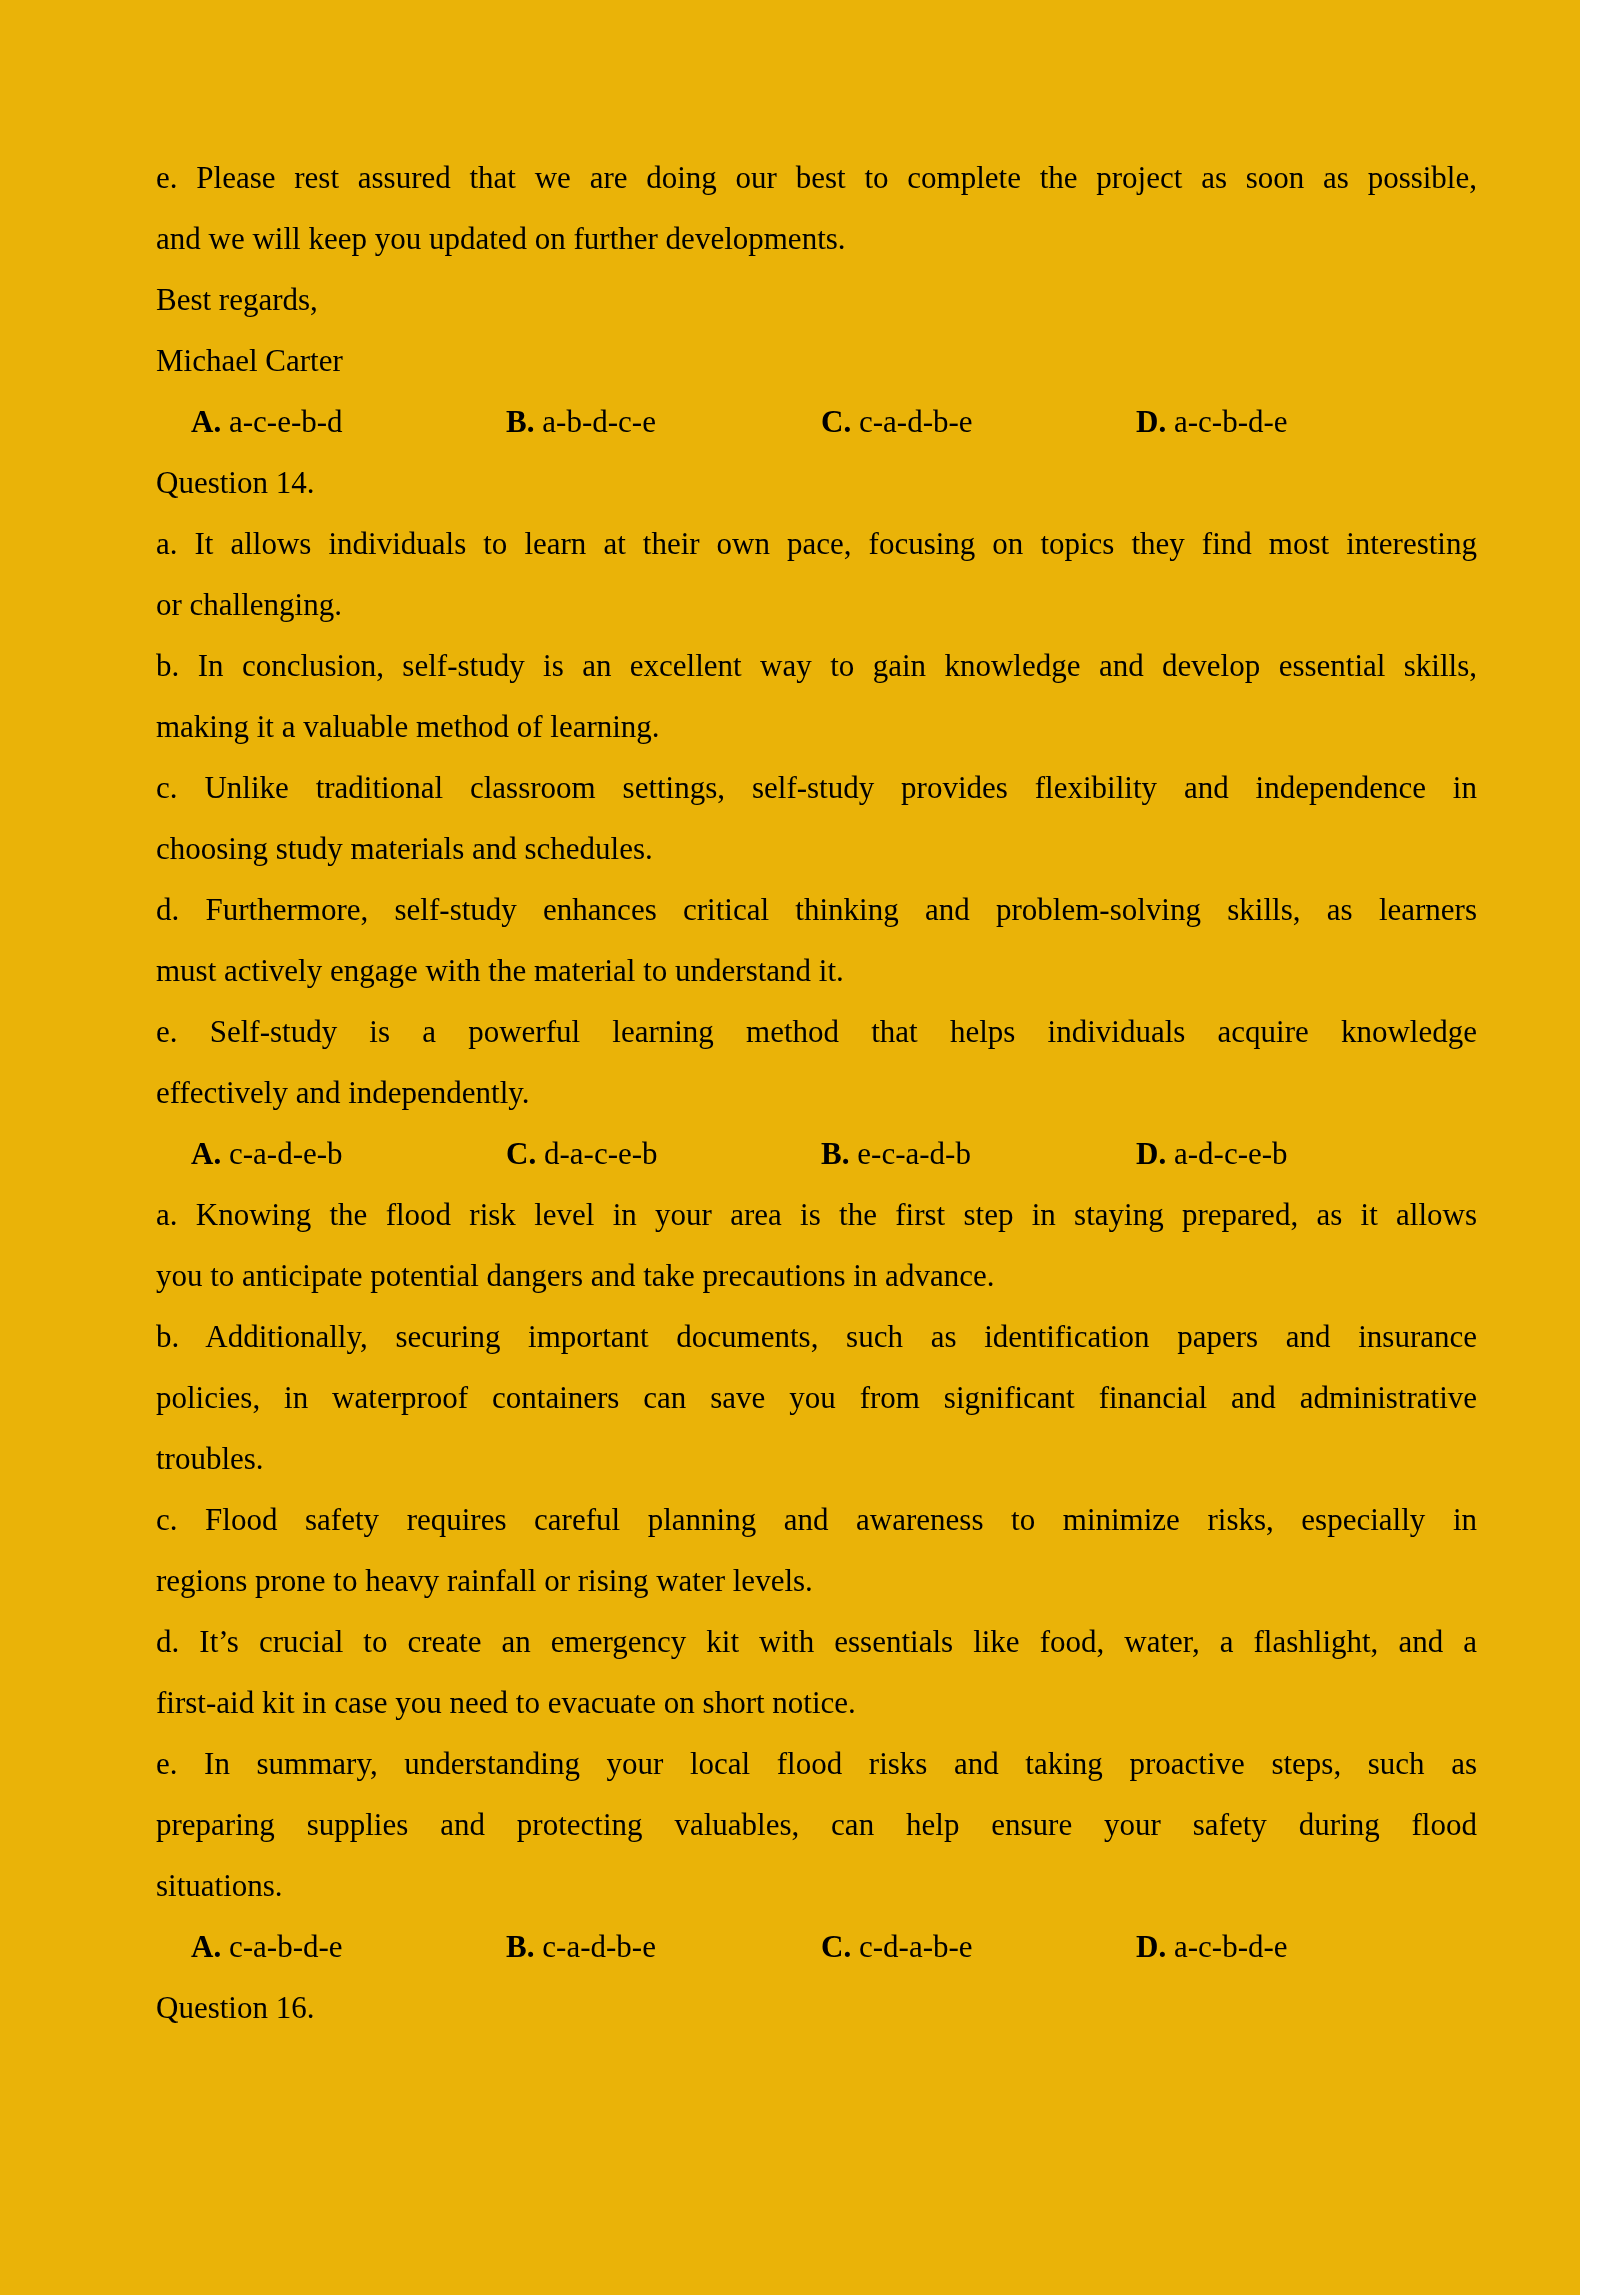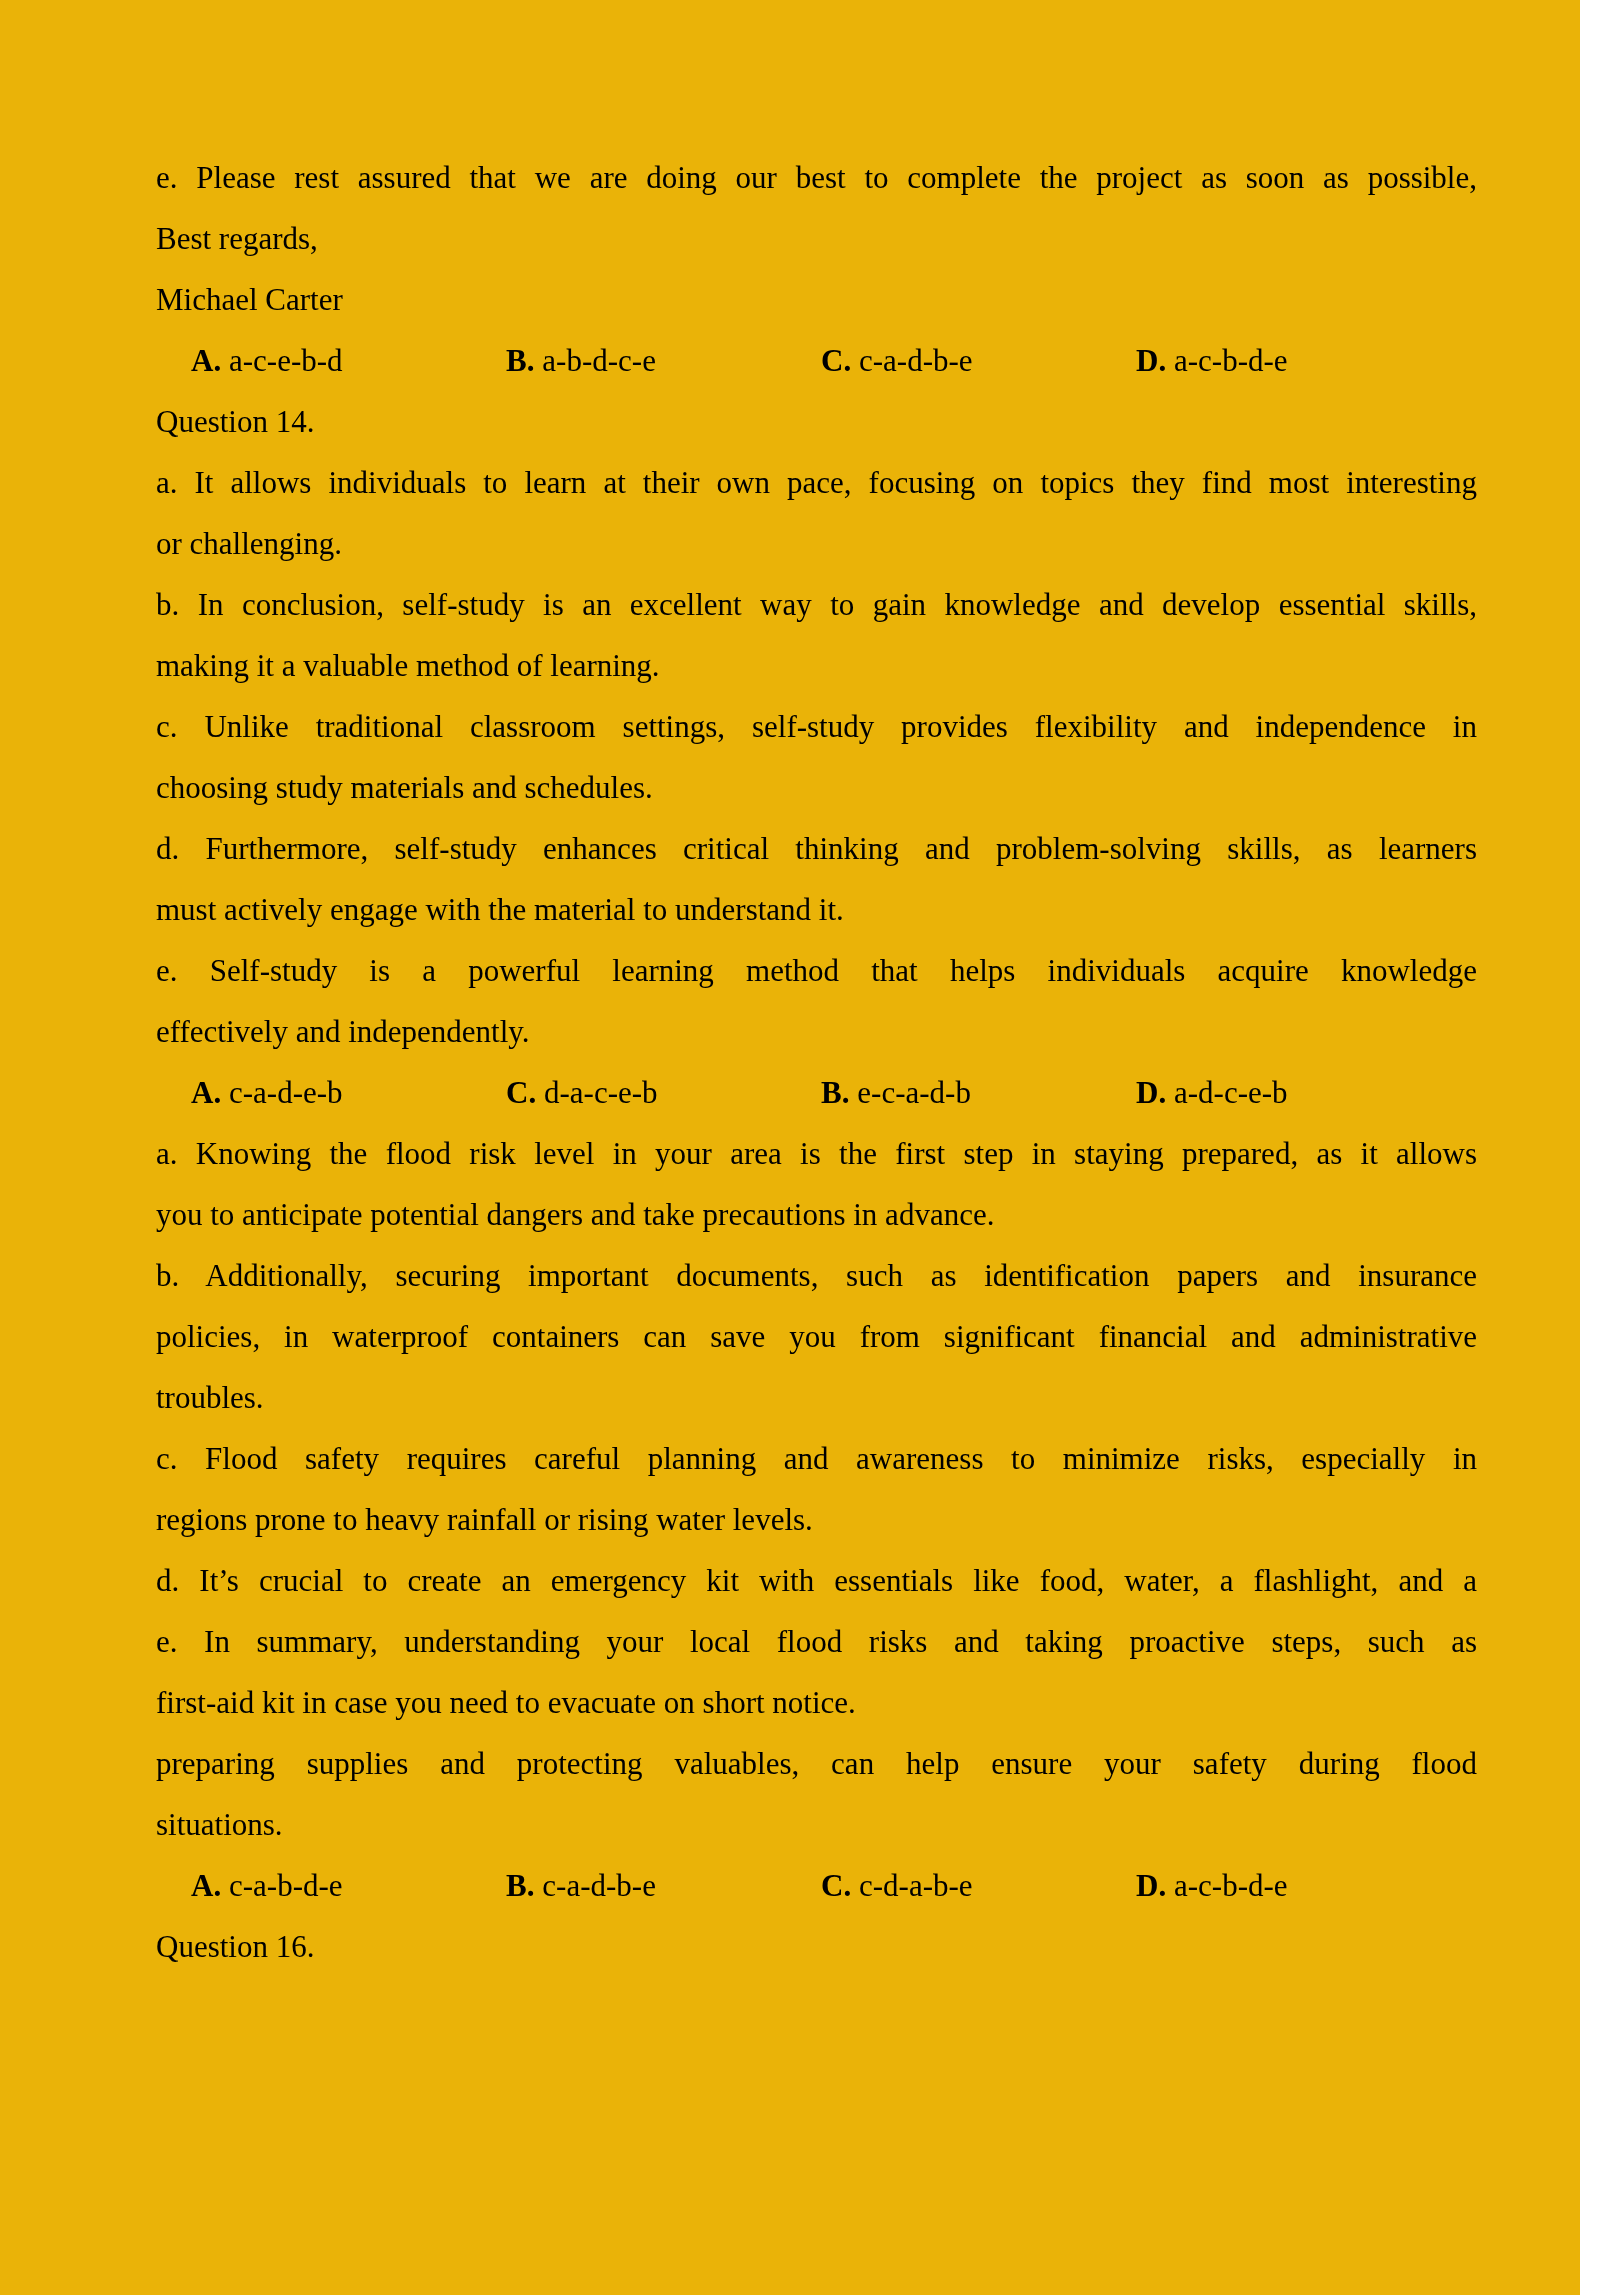--- a/index.html
+++ b/index.html
@@ -51,20 +51,21 @@
   .val {
     margin-left: 7.9px;
   }
 </style>
 </head>
 <body>
 
 <div class="page">
   <div class="content">
       <div class="ln j">e. Please rest assured that we are doing our best to complete the project as soon as possible,</div>
+      <div class="ln">and we will keep you updated on further developments.</div>
       <div class="ln">Best regards,</div>
       <div class="ln">Michael Carter</div>
       <div class="ln opts">
         <span class="opt"><span class="letter">A.</span><span class="val">a-c-e-b-d</span></span>
         <span class="opt"><span class="letter">B.</span><span class="val">a-b-d-c-e</span></span>
         <span class="opt"><span class="letter">C.</span><span class="val">c-a-d-b-e</span></span>
         <span class="opt"><span class="letter">D.</span><span class="val">a-c-b-d-e</span></span>
       </div>
       <div class="ln heading">Question 14.</div>
       <div class="ln j">a. It allows individuals to learn at their own pace, focusing on topics they find most interesting</div>
@@ -84,22 +85,22 @@
         <span class="opt"><span class="letter">D.</span><span class="val">a-d-c-e-b</span></span>
       </div>
       <div class="ln j">a. Knowing the flood risk level in your area is the first step in staying prepared, as it allows</div>
       <div class="ln">you to anticipate potential dangers and take precautions in advance.</div>
       <div class="ln j">b. Additionally, securing important documents, such as identification papers and insurance</div>
       <div class="ln j">policies, in waterproof containers can save you from significant financial and administrative</div>
       <div class="ln">troubles.</div>
       <div class="ln j">c. Flood safety requires careful planning and awareness to minimize risks, especially in</div>
       <div class="ln">regions prone to heavy rainfall or rising water levels.</div>
       <div class="ln j">d. It’s crucial to create an emergency kit with essentials like food, water, a flashlight, and a</div>
+      <div class="ln">first-aid kit in case you need to evacuate on short notice.</div>
       <div class="ln j">e. In summary, understanding your local flood risks and taking proactive steps, such as</div>
-      <div class="ln">first-aid kit in case you need to evacuate on short notice.</div>
       <div class="ln j">preparing supplies and protecting valuables, can help ensure your safety during flood</div>
       <div class="ln">situations.</div>
       <div class="ln opts">
         <span class="opt"><span class="letter">A.</span><span class="val">c-a-b-d-e</span></span>
         <span class="opt"><span class="letter">B.</span><span class="val">c-a-d-b-e</span></span>
         <span class="opt"><span class="letter">C.</span><span class="val">c-d-a-b-e</span></span>
         <span class="opt"><span class="letter">D.</span><span class="val">a-c-b-d-e</span></span>
       </div>
       <div class="ln heading">Question 16.</div>
     </div>

